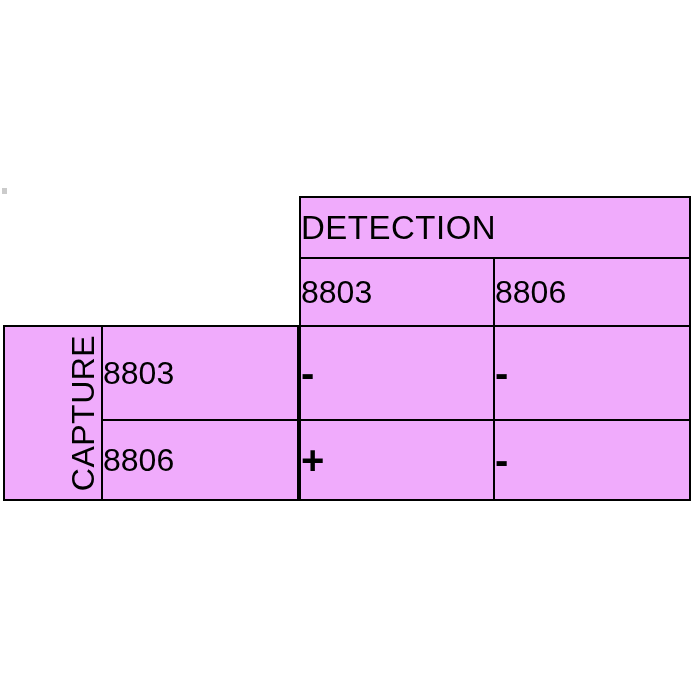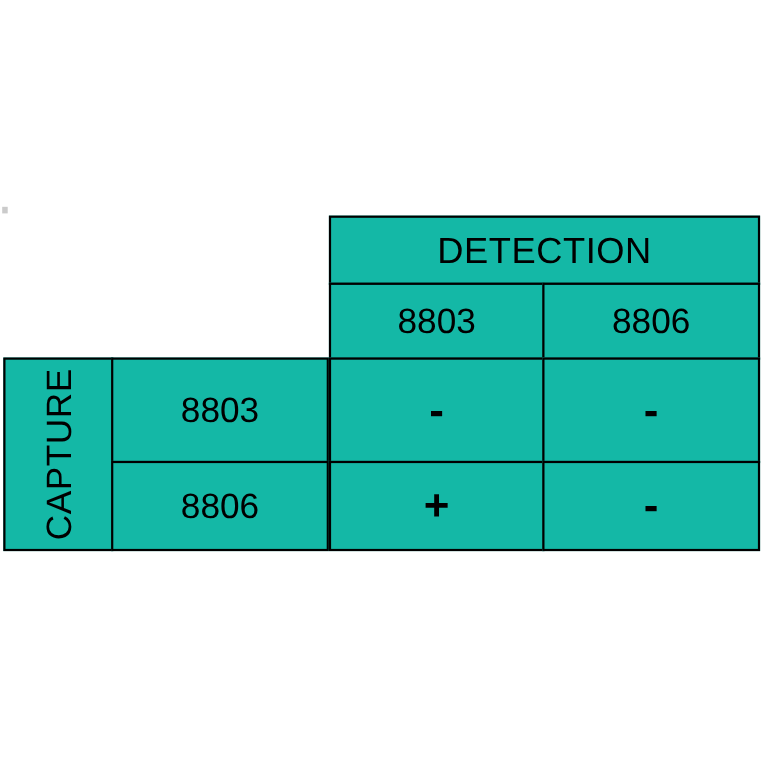--- a/index.html
+++ b/index.html
@@ -25,24 +25,24 @@
     top: 0;
     width: 700px;
     height: 700px;
   }
 
   
   .cell {
     position: absolute;
     box-sizing: border-box;
     border: 2.5px solid #000000;
-    background: #14b8a6;
+    background: #f0abfc;
     display: flex;
     align-items: center;
-    justify-content: center;
+    justify-content: flex-start;
     text-align: center;
     line-height: 1;
     white-space: nowrap;
   }
 
   
   #detection-header {
     left: 299px;
     top: 196px;
     width: 392px;

